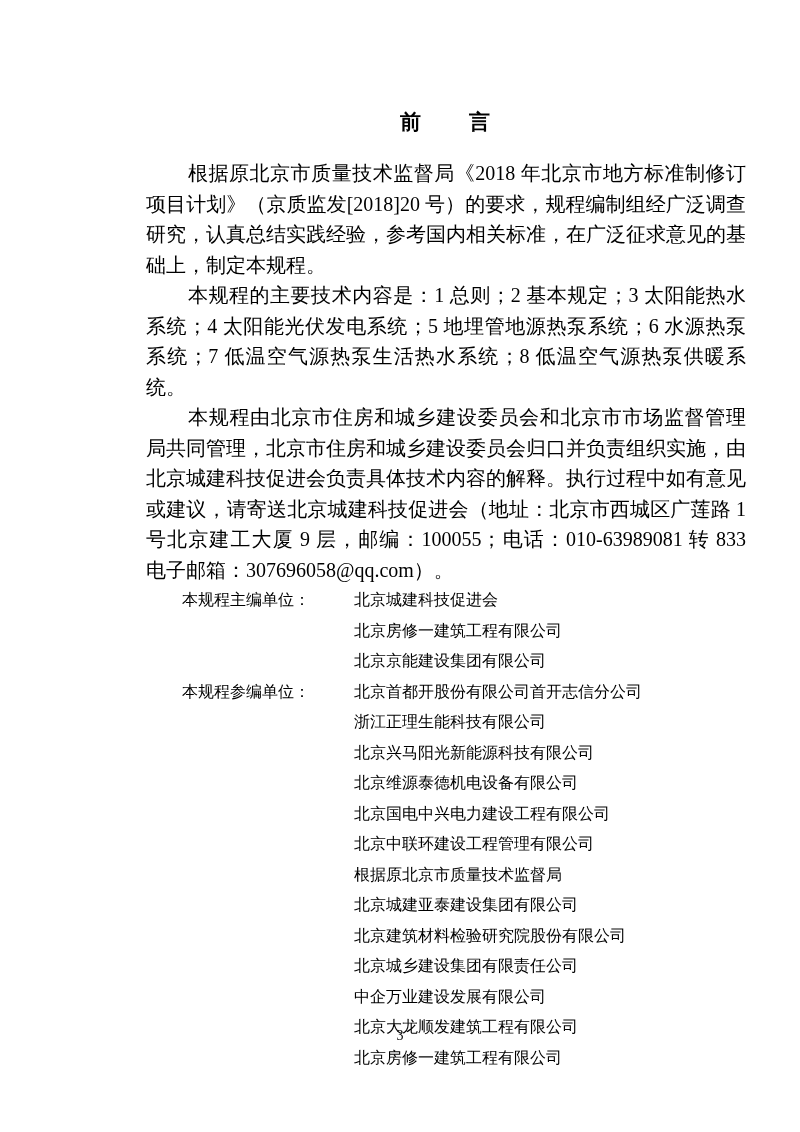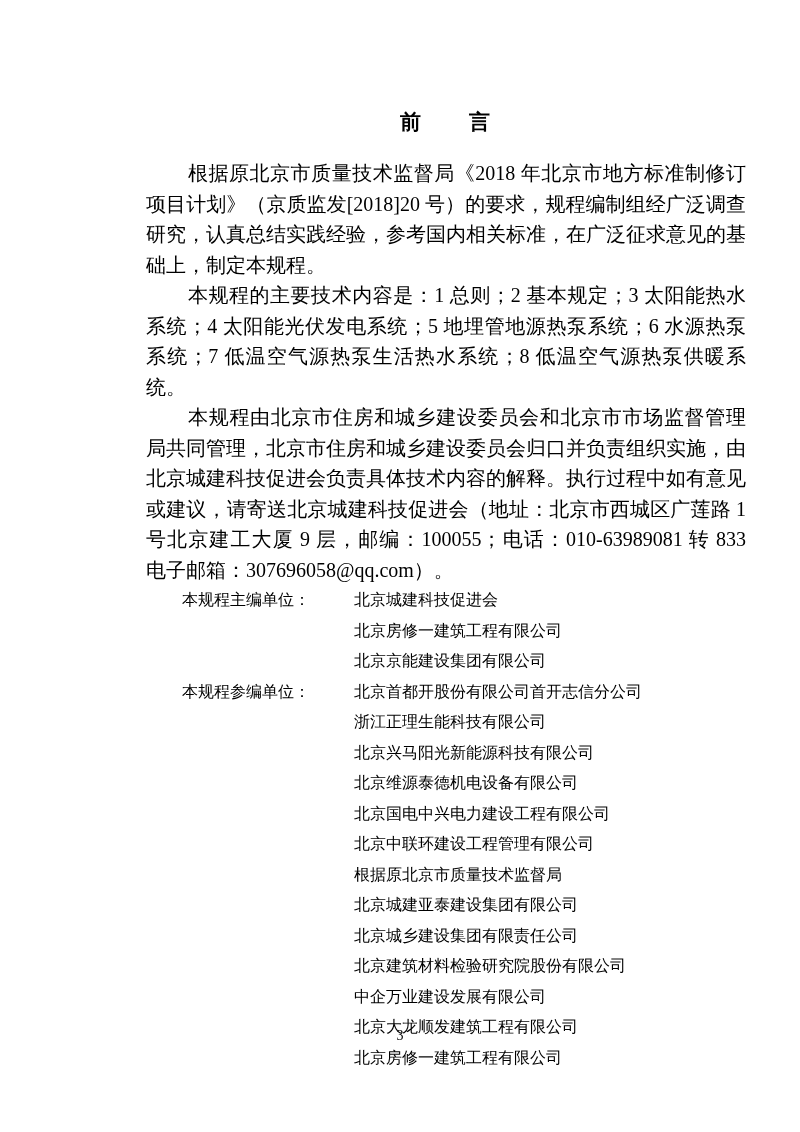--- a/index.html
+++ b/index.html
@@ -114,25 +114,25 @@
       <div class="org-row">
         <span class="org-label"></span>
         <span class="org-name">根据原北京市质量技术监督局</span>
       </div>
       <div class="org-row">
         <span class="org-label"></span>
         <span class="org-name">北京城建亚泰建设集团有限公司</span>
       </div>
       <div class="org-row">
         <span class="org-label"></span>
-        <span class="org-name">北京城乡建设集团有限责任公司</span>
+        <span class="org-name">北京建筑材料检验研究院股份有限公司</span>
       </div>
       <div class="org-row">
         <span class="org-label"></span>
-        <span class="org-name">北京建筑材料检验研究院股份有限公司</span>
+        <span class="org-name">北京城乡建设集团有限责任公司</span>
       </div>
       <div class="org-row">
         <span class="org-label"></span>
         <span class="org-name">中企万业建设发展有限公司</span>
       </div>
       <div class="org-row">
         <span class="org-label"></span>
         <span class="org-name">北京大龙顺发建筑工程有限公司</span>
       </div>
       <div class="org-row">

